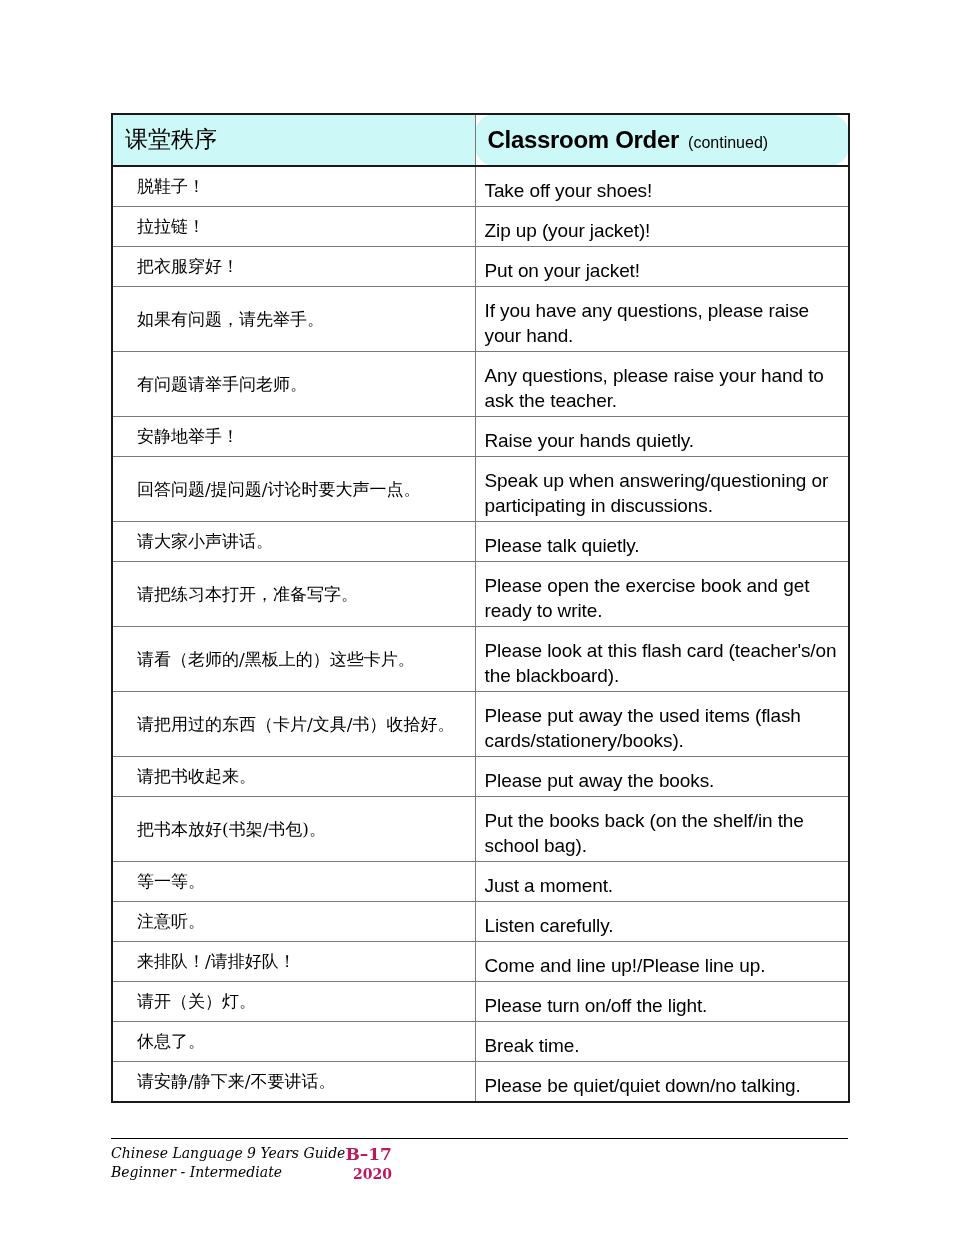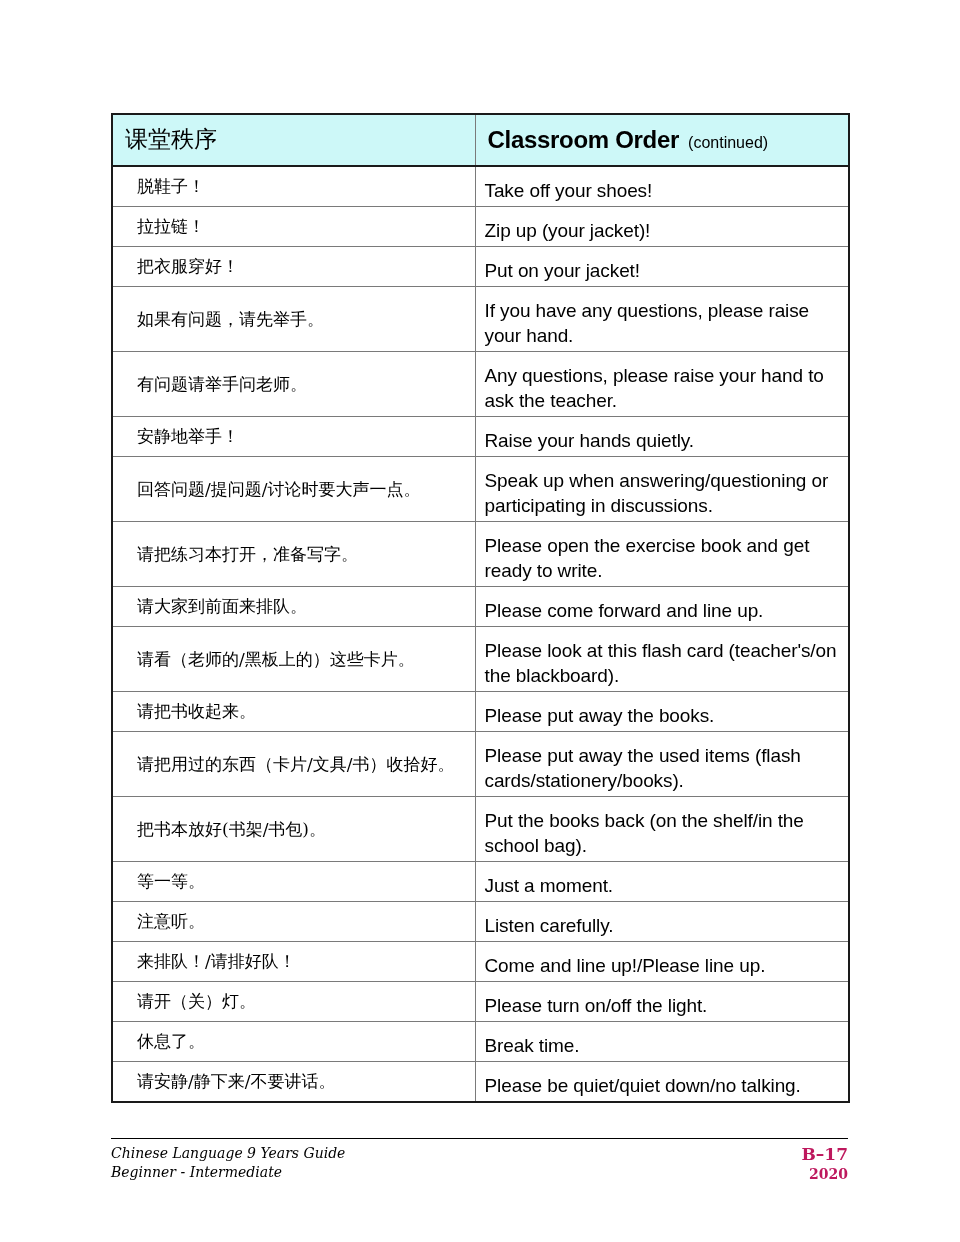--- a/index.html
+++ b/index.html
@@ -124,21 +124,20 @@
     top: 1138px;
     width: 737px;
   }
   .footer-rule {
     border-top: 1.5px solid #000;
     width: 100%;
     height: 0;
   }
   .footer-body {
     display: flex;
-    justify-content: space-between;
     align-items: flex-start;
     padding-top: 5px;
   }
   .footer-left {
     font-family: "DejaVu Serif", "Liberation Serif", serif;
     font-style: italic;
     font-size: 14px;
     line-height: 19px;
     color: #000;
   }
@@ -167,21 +166,21 @@
   <table class="phrase-table">
     <colgroup>
       <col class="c-zh">
       <col class="c-en">
     </colgroup>
     <thead>
       <tr>
         <th class="hdr-zh" style="background: rgb(205, 248, 248);">
           <span class="hdr-zh-text">课堂秩序</span>
         </th>
-        <th class="hdr-en" style="background: rgb(205, 248, 248);">
+        <th class="hdr-en" style="background: rgb(205, 248, 248); border-radius: 20px;">
           <span class="hdr-en-wrap">
             <span class="hdr-en-main">Classroom Order</span><span class="hdr-en-cont">(continued)</span>
           </span>
         </th>
       </tr>
     </thead>
     <tbody id="table-body">
         <tr>
           <td class="zh">
             <span class="zh-text">脱鞋子！</span>
@@ -233,56 +232,56 @@
         <tr>
           <td class="zh">
             <span class="zh-text">回答问题/提问题/讨论时要大声一点。</span>
           </td>
           <td class="en">
             <span class="en-text">Speak up when answering/questioning or participating in discussions.</span>
           </td>
         </tr>
         <tr>
           <td class="zh">
+            <span class="zh-text">请大家小声讲话。</span>
+          </td>
+          <td class="en">
+            <span class="en-text">Please talk quietly.</span>
+          </td>
+        </tr>
+        <tr>
+          <td class="zh">
             <span class="zh-text">请把练习本打开，准备写字。</span>
           </td>
           <td class="en">
             <span class="en-text">Please open the exercise book and get ready to write.</span>
           </td>
         </tr>
         <tr>
           <td class="zh">
-            <span class="zh-text">请大家到前面来排队。</span>
-          </td>
-          <td class="en">
-            <span class="en-text">Please come forward and line up.</span>
-          </td>
-        </tr>
-        <tr>
-          <td class="zh">
             <span class="zh-text">请看（老师的/黑板上的）这些卡片。</span>
           </td>
           <td class="en">
             <span class="en-text">Please look at this flash card (teacher's/on the blackboard).</span>
           </td>
         </tr>
         <tr>
           <td class="zh">
+            <span class="zh-text">请把用过的东西（卡片/文具/书）收拾好。</span>
+          </td>
+          <td class="en">
+            <span class="en-text">Please put away the used items (flash cards/stationery/books).</span>
+          </td>
+        </tr>
+        <tr>
+          <td class="zh">
             <span class="zh-text">请把书收起来。</span>
           </td>
           <td class="en">
             <span class="en-text">Please put away the books.</span>
-          </td>
-        </tr>
-        <tr>
-          <td class="zh">
-            <span class="zh-text">请把用过的东西（卡片/文具/书）收拾好。</span>
-          </td>
-          <td class="en">
-            <span class="en-text">Please put away the used items (flash cards/stationery/books).</span>
           </td>
         </tr>
         <tr>
           <td class="zh">
             <span class="zh-text">把书本放好(书架/书包)。</span>
           </td>
           <td class="en">
             <span class="en-text">Put the books back (on the shelf/in the school bag).</span>
           </td>
         </tr>

